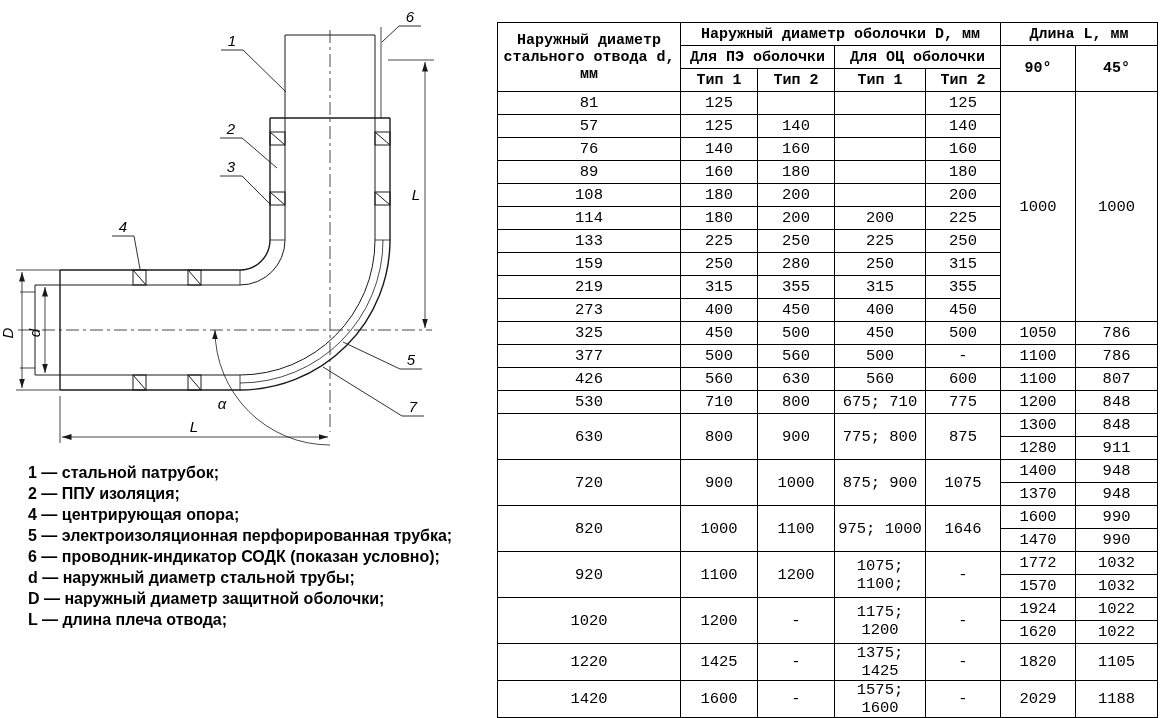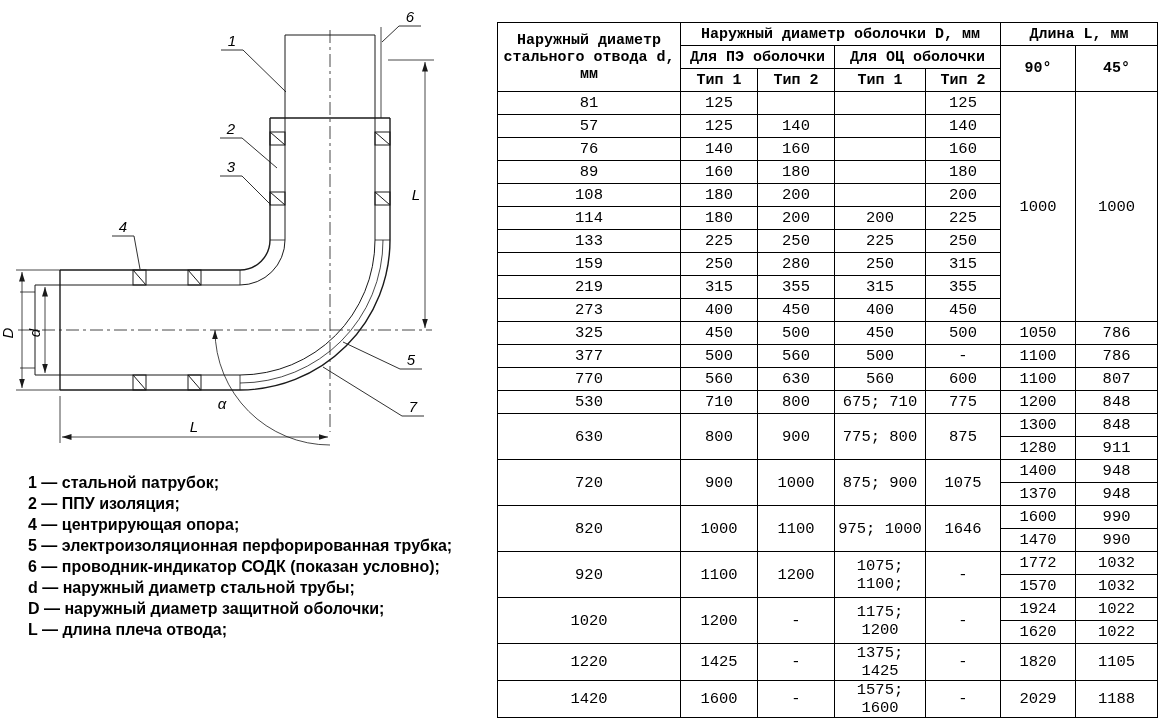--- a/index.html
+++ b/index.html
@@ -1,20 +1,20 @@
 <!DOCTYPE html>
 <html><head>
 <meta charset="utf-8">
 <style>
   html,body{margin:0;padding:0;background:#fff;color:#000;}
   body{width:1164px;height:718px;font-family:"Liberation Sans",sans-serif;display:flex;overflow:hidden;}
   .left-pane{width:497px;flex:0 0 497px;}
   .right-pane{flex:1;padding-top:22px;}
   svg text{font-family:"Liberation Sans",sans-serif;}
-  .legend{list-style:none;margin:16px 0 0 0;padding:0 0 0 28px;font-size:16px;font-weight:bold;line-height:21px;}
+  .legend{list-style:none;margin:6px 0 0 0;padding:0 0 0 28px;font-size:16px;font-weight:bold;line-height:21px;}
   table{border-collapse:collapse;table-layout:fixed;width:660px;font-family:Liberation Mono, monospace;}
   th,td{border:1px solid #000;text-align:center;vertical-align:middle;padding:0 2px;white-space:pre-line;}
   th{font-size:15px;font-weight:bold;height:22px;}
   td{font-size:15.5px;font-weight:normal;height:22px;}
 </style>
 </head>
 <body>
 
 <div class="left-pane">
   <svg width="497" height="452" viewBox="0 0 497 452">
@@ -265,21 +265,21 @@
         <tr>
           <td>377</td>
           <td>500</td>
           <td>560</td>
           <td>500</td>
           <td>-</td>
           <td>1100</td>
           <td>786</td>
         </tr>
         <tr>
-          <td>770</td>
+          <td>426</td>
           <td>560</td>
           <td>630</td>
           <td>560</td>
           <td>600</td>
           <td>1100</td>
           <td>807</td>
         </tr>
         <tr>
           <td>530</td>
           <td>710</td>

